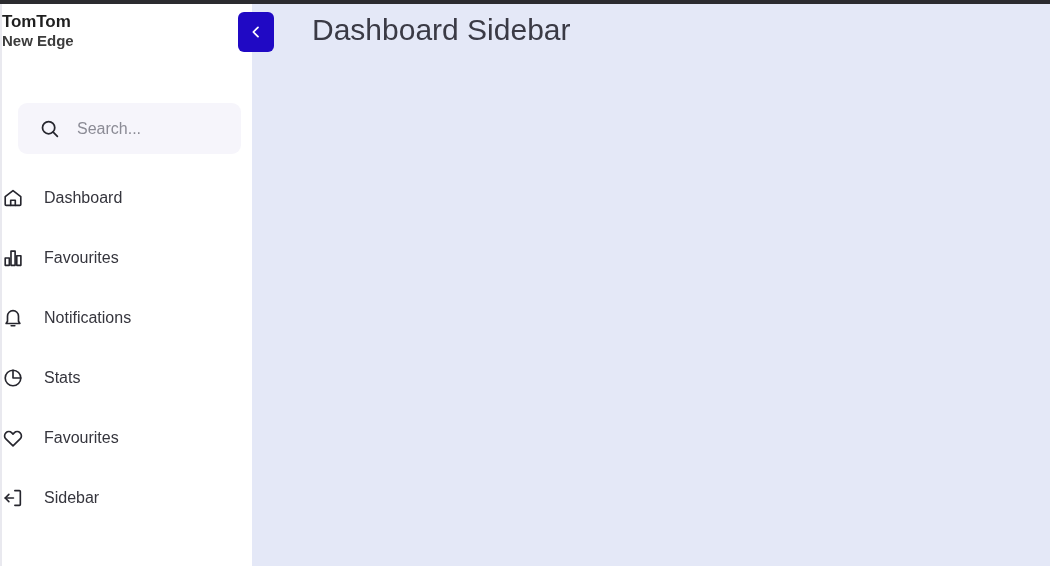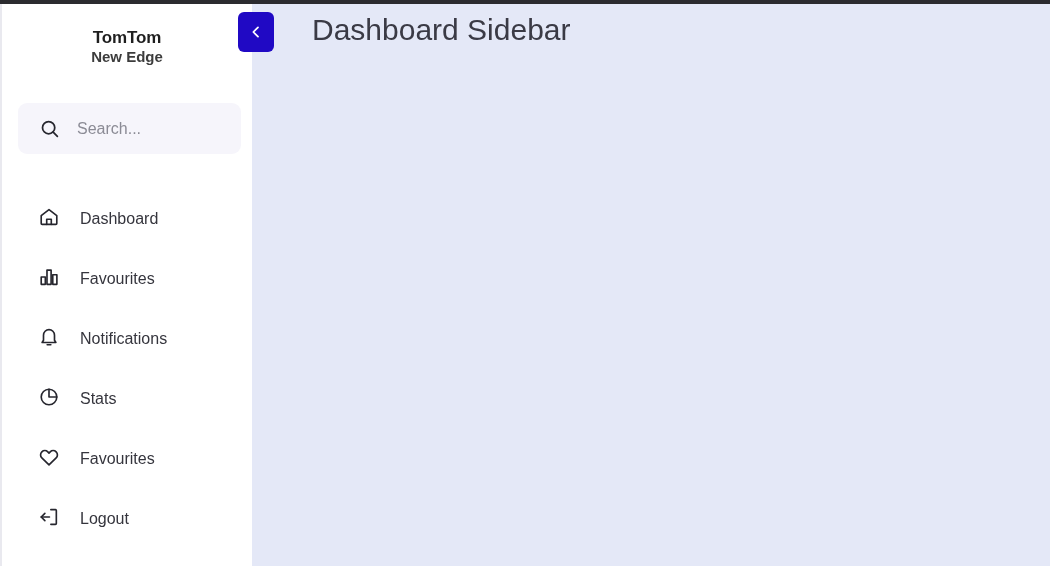--- a/index.html
+++ b/index.html
@@ -39,22 +39,21 @@
   #sidebar {
     position: relative;
     width: 252px;
     height: 562px;
     background: #ffffff;
     border-left: 2px solid #e9e9ef;
     flex: 0 0 252px;
   }
 
   .brand {
-    padding-top: 25px;
-    text-align: center;
+    padding-top: 9px;
     line-height: 1.06;
     user-select: none;
   }
   .brand-name {
     font-size: 17px;
     font-weight: bold;
     color: #1f1f1f;
     letter-spacing: -0.1px;
   }
   .brand-sub {
@@ -94,22 +93,21 @@
   
   .nav {
     position: absolute;
     top: 164px;
     left: 0;
     width: 252px;
   }
   .nav-item {
     height: 60px;
     display: flex;
-    align-items: flex-end;
-    padding-left: 36px;
+    align-items: center;
     cursor: pointer;
     text-decoration: none;
   }
   .nav-item .icon {
     width: 22px;
     height: 22px;
     flex: 0 0 22px;
     display: block;
   }
   .nav-label {
@@ -237,21 +235,21 @@
 
 
       <a class="nav-item" href="#">
         <span class="icon">
           <svg viewBox="0 0 24 24" width="22" height="22" fill="none" stroke="#26262e" stroke-width="1.8" stroke-linecap="round" stroke-linejoin="round">
             <path d="M14 4h5a1 1 0 0 1 1 1v14a1 1 0 0 1-1 1h-5"></path>
             <path d="M3.5 12h9"></path>
             <path d="M7.5 8 3.5 12l4 4"></path>
           </svg>
         </span>
-        <span class="nav-label">Logout</span>
+        <span class="nav-label">Sidebar</span>
       </a>
 
     </nav>
 
     <button id="collapse-btn">
       <span class="icon">
         <svg viewBox="0 0 24 24" width="16" height="16" fill="none" stroke="#ffffff" stroke-width="2.6" stroke-linecap="round" stroke-linejoin="round">
           <path d="M15 5 8 12l7 7"></path>
         </svg>
       </span>

